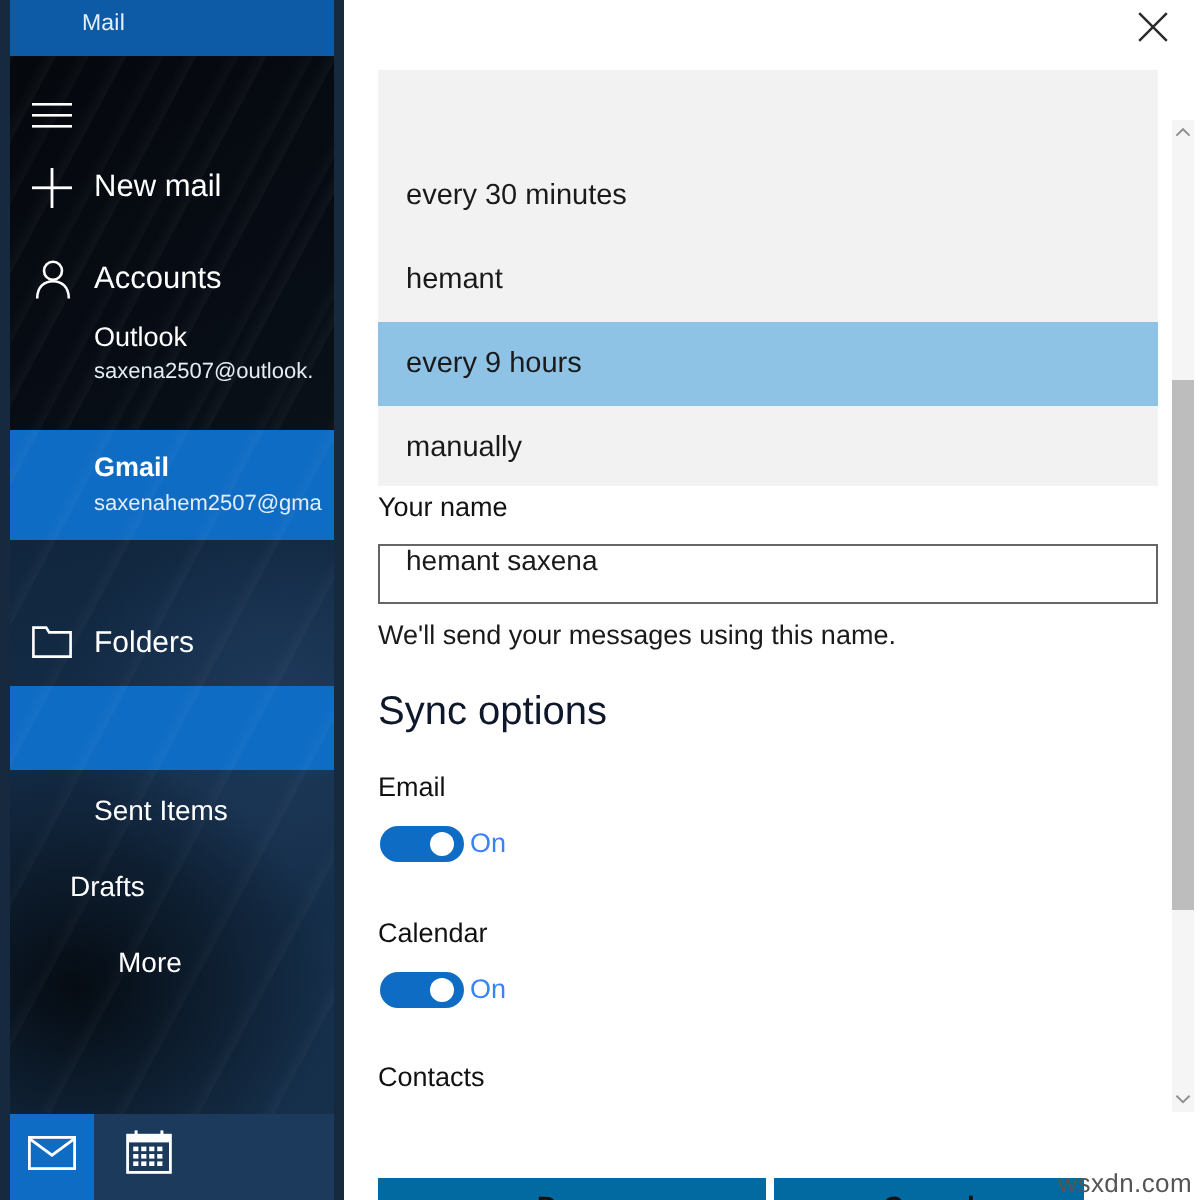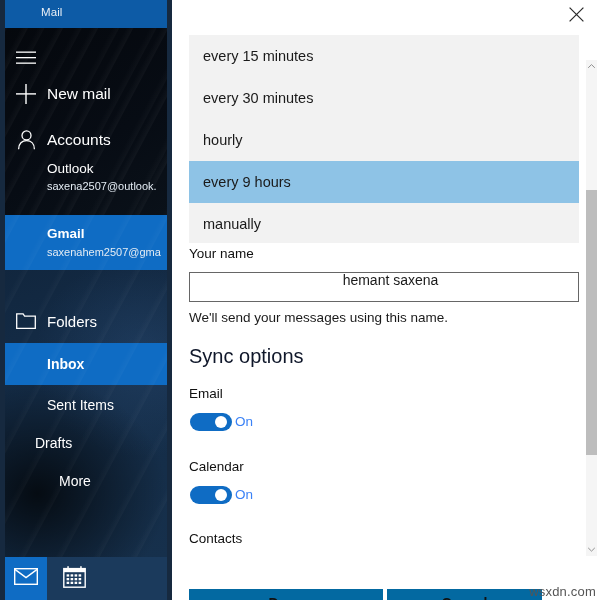--- a/index.html
+++ b/index.html
@@ -198,21 +198,20 @@
     left: 17px;
     width: 390px; height: 30px;
     border: 1px solid #666666;
     box-sizing: border-box;
     background: #ffffff;
     font-family: "Liberation Sans", sans-serif;
     font-size: 14px;
     color: #1a1a1a;
     padding: 0 0 15px 13px;
     outline: none;
-    text-align: center;
   }
   .hint-text {
     position: absolute;
     font-size: 13.5px;
     color: #1a1a1a;
   }
   .section-head {
     position: absolute;
     font-size: 20px;
     color: #0f172a;
@@ -342,23 +341,20 @@
       <div class="folder-row" style="top:277px;height:32px;">
         <span class="nav-icon">
           <svg width="20" height="16" viewBox="0 0 20 16">
             <path d="M0.7 3.2 L0.7 15.3 L19.3 15.3 L19.3 3.2 L8.6 3.2 L7.1 0.8 L0.7 0.8 Z" fill="none" stroke="#ffffff" stroke-width="1.3"></path>
           </svg>
         </span>
         <span class="folder-label" style="font-size:15px;">Folders</span>
       </div>
 
       <div class="folder-hl" style="top:315px;height:42px;"></div>
-      <div class="folder-row" style="top:315px;height:42px;padding-left:42px;box-sizing:border-box;">
-        <span class="folder-label bold">Inbox</span>
-      </div>
 
       <div class="folder-row" style="top:358px;height:38px;padding-left:42px;box-sizing:border-box;">
         <span class="folder-label">Sent Items</span>
       </div>
 
       <div class="folder-row" style="top:396px;height:38px;padding-left:30px;box-sizing:border-box;">
         <span class="folder-label">Drafts</span>
       </div>
 
       <div class="folder-row" style="top:434px;height:38px;padding-left:54px;box-sizing:border-box;">
@@ -406,23 +402,22 @@
 
     <div class="close-btn">
       <span>
         <svg width="15" height="15" viewBox="0 0 15 15">
           <path d="M0.6 0.6 L14.4 14.4 M14.4 0.6 L0.6 14.4" stroke="#2b2b2b" stroke-width="1.25" fill="none"></path>
         </svg>
       </span>
     </div>
 
     <div class="dropdown-list">
-      <div class="dd-item" style="top:0px;">every 15 minutes</div>
       <div class="dd-item" style="top:42px;">every 30 minutes</div>
-      <div class="dd-item" style="top:84px;">hourly</div>
+      <div class="dd-item" style="top:84px;">hemant</div>
       <div class="dd-item selected" style="top:126px;">every 9 hours</div>
       <div class="dd-item" style="top:168px;">manually</div>
     </div>
 
     <span class="field-label" style="left:17px; top:246px;">Your name</span>
     <input class="text-input" style="top: 272px;" type="text" value="hemant saxena">
     <span class="hint-text" style="left:17px; top:310px;">We'll send your messages using this name.</span>
 
     <h2 class="section-head" style="left:17px; top:345px;">Sync options</h2>
 

